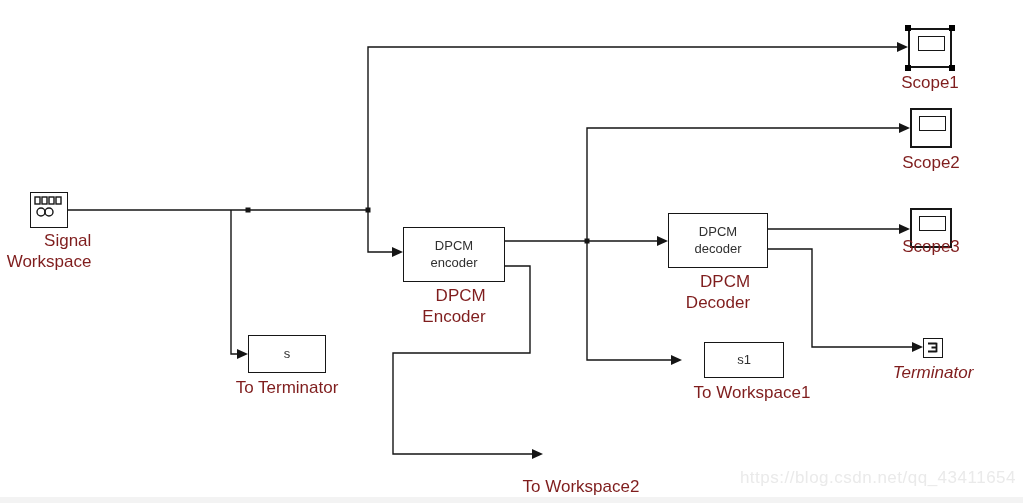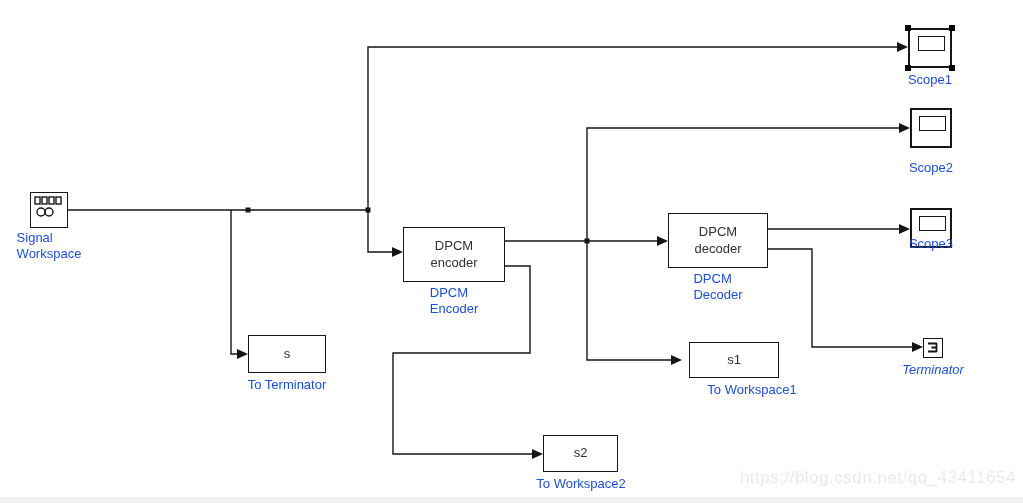--- a/index.html
+++ b/index.html
@@ -17,22 +17,22 @@
   .block-text{
     display:flex;align-items:center;justify-content:center;width:100%;height:100%;
     text-align:center;white-space:pre-line;font-size:13px;line-height:1.25;color:#303030;
   }
   .scope{border:2px solid #161616;}
   .scope-screen{
     position:absolute;left:7px;top:6px;width:27px;height:15px;
     border:1.5px solid #161616;box-sizing:border-box;background:#ffffff;
   }
   .label{
-    position:absolute;transform:translateX(-50%);text-align:left;
-    white-space:pre-line;font-size:13px;line-height:1.25;color:#1d4ed8;
+    position:absolute;transform:translateX(-50%);text-align:right;
+    white-space:pre-line;font-size:17px;line-height:1.25;color:#7f1d1d;
   }
   .handle{position:absolute;width:6px;height:6px;background:#000000;}
   .watermark{
     position:absolute;right:7px;top:468px;font-size:17px;color:#eaeaea;
     letter-spacing:0.5px;
   }
   .bottom-band{position:absolute;left:0;bottom:0;width:100%;height:6px;background:#f3f3f3;}
   svg.icon{display:block;}
 </style>
 </head>
@@ -101,45 +101,42 @@
   </div>
   <div class="handle" style="left:905px;top:25px;"></div>
   <div class="handle" style="left:949px;top:25px;"></div>
   <div class="handle" style="left:905px;top:65px;"></div>
   <div class="handle" style="left:949px;top:65px;"></div>
   <div class="label" style="left:930px;top:72px;">Scope1</div>
 
   <div class="block scope" style="left:910px;top:108px;width:42px;height:40px;">
     <div class="scope-screen"></div>
   </div>
-  <div class="label" style="left:931px;top:160px;">Scope2</div>
+  <div class="label" style="left:931px;top:152px;">Scope2</div>
 
   <div class="block scope" style="left:910px;top:208px;width:42px;height:40px;">
     <div class="scope-screen"></div>
   </div>
   <div class="label" style="left:931px;top:236px;">Scope3</div>
 
   <div class="block" style="left:923px;top:338px;width:20px;height:20px;">
     <svg class="icon" width="17" height="17" viewBox="0 0 17 17">
       <path d="M4 4.5 H12.5 M12.5 3.7 V13.3 M4 12.5 H12.5 M7.5 8.5 H12.5" fill="none" stroke="#161616" stroke-width="1.8"></path>
     </svg>
   </div>
   <div class="label" style="left:933px;top:362px;font-style:italic;">Terminator</div>
 
   <div class="block" style="left:248px;top:335px;width:78px;height:38px;">
     <div class="block-text">s</div>
   </div>
   <div class="label" style="left:287px;top:377px;">To Terminator</div>
 
-  <div class="block" style="left:689px;top:342px;width:90px;height:36px;">
+  <div class="block" style="left:704px;top:342px;width:80px;height:36px;">
     <div class="block-text">s1</div>
   </div>
   <div class="label" style="left:752px;top:382px;">To Workspace1</div>
 
-  <div class="block" style="left:543px;top:435px;width:75px;height:37px;">
-    <div class="block-text">s2</div>
-  </div>
   <div class="label" style="left:581px;top:476px;">To Workspace2</div>
 
   <div class="watermark">https://blog.csdn.net/qq_43411654</div>
   <div class="bottom-band"></div>
 
 </div>
 
 </body></html>

